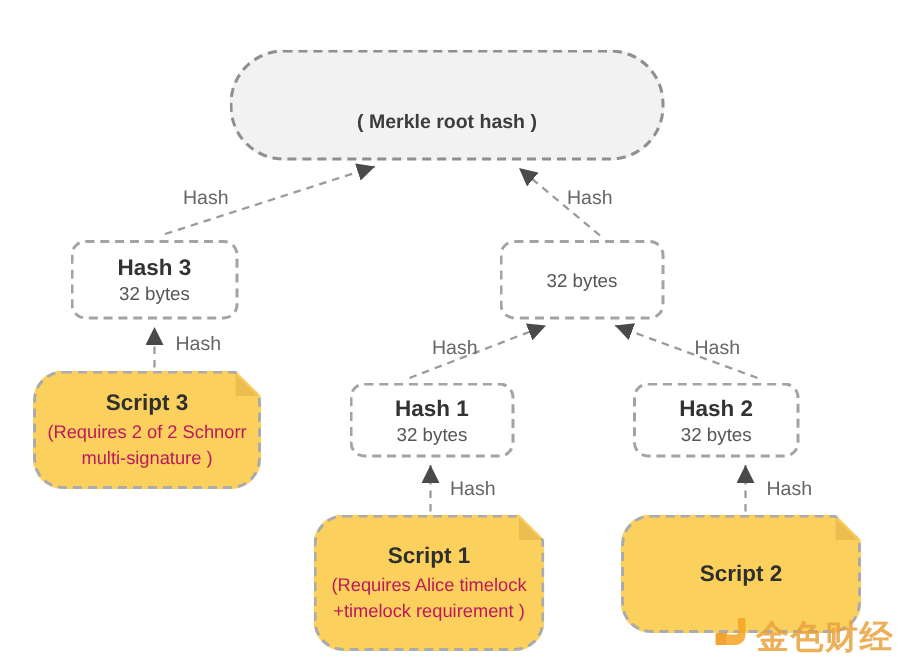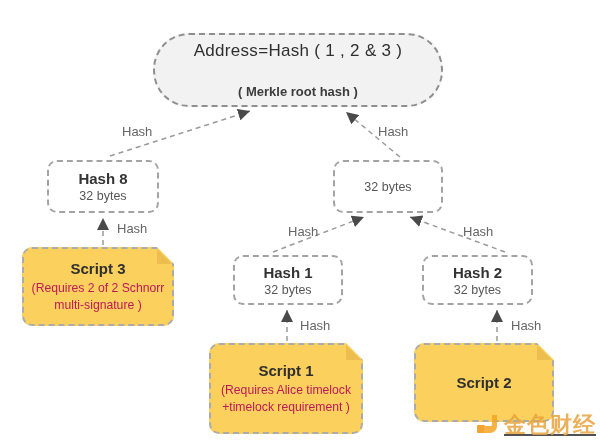--- a/index.html
+++ b/index.html
@@ -18,45 +18,44 @@
   .hash-box{
     background:#ffffff;border:2px dashed #a3a3a3;border-radius:10px;gap:2px;
   }
   .hash3{left:47px;top:160px;width:112px;height:53px;}
   .hash12{left:333px;top:160px;width:110px;height:53px;}
   .hash1{left:233px;top:255px;width:110px;height:50px;}
   .hash2{left:422px;top:255px;width:111px;height:50px;}
   .hash-title{font-size:15px;font-weight:700;color:#333;}
   .hash-sub{font-size:12.5px;color:#565656;}
   .script-box{
-    background:#fbd05c;border:2px dashed #ababab;border-radius:10px;gap:3px;
+    background:#fbd05c;border:2px dashed #ababab;border-radius:20px;gap:3px;
     clip-path:polygon(0 0, calc(100% - 17px) 0, 100% 17px, 100% 100%, 0 100%);
     padding:2px 3px;
   }
   .script3{left:22px;top:247px;width:152px;height:79px;}
   .script1{left:209px;top:343px;width:154px;height:91px;}
-  .script2{left:414px;top:343px;width:140px;height:79px;}
+  .script2{left:414px;top:343px;width:160px;height:79px;}
   .script-title{font-size:15px;font-weight:700;color:#2f2f2f;}
   .script-body{font-size:12.2px;line-height:1.35;color:#be185d;}
   .fold{
     position:absolute;top:0;right:0;width:0;height:0;
     border-bottom:15px solid #ecbd4f;border-right:15px solid transparent;
   }
   .edge-label{position:absolute;font-size:13px;color:#666;white-space:nowrap;}
   .lbl-h3-root{left:122px;top:124px;}
   .lbl-h12-root{left:378px;top:124px;}
   .lbl-h1-h12{left:288px;top:224px;}
   .lbl-h2-h12{left:463px;top:224px;}
   .lbl-s3-h3{left:117px;top:221px;}
   .lbl-s1-h1{left:300px;top:318px;}
   .lbl-s2-h2{left:511px;top:318px;}
   .watermark{
-    position:absolute;right:4px;bottom:2px;display:flex;align-items:center;gap:4px;
+    position:absolute;right:4px;bottom:2px;display:flex;gap:4px;
     opacity:.85;
-    text-decoration:underline;
   }
   .watermark-text{
     font-size:22px;font-weight:700;color:#e8a33d;letter-spacing:1px;
   }
 </style>
 </head>
 <body>
 
 <div class="stage">
 
@@ -71,26 +70,25 @@
       <line x1="400" y1="157" x2="346" y2="112" marker-end="url(#arr)"></line>
       <line x1="273" y1="252" x2="364" y2="217" marker-end="url(#arr)"></line>
       <line x1="505" y1="252" x2="410" y2="217" marker-end="url(#arr)"></line>
       <line x1="103" y1="245" x2="103" y2="218" marker-end="url(#arr)"></line>
       <line x1="287" y1="341" x2="287" y2="310" marker-end="url(#arr)"></line>
       <line x1="497" y1="341" x2="497" y2="310" marker-end="url(#arr)"></line>
     </g>
   </svg>
 
   <div class="node root-box">
-    <div class="root-title">Address=Hash ( 1 , 2 &amp; 3 )</div>
     <div class="root-sub">( Merkle root hash )</div>
   </div>
 
   <div class="node hash-box hash3">
-    <div class="hash-title">Hash 8</div>
+    <div class="hash-title">Hash 3</div>
     <div class="hash-sub">32 bytes</div>
   </div>
 
   <div class="node hash-box hash12">
     <div class="hash-sub">32 bytes</div>
   </div>
 
   <div class="node hash-box hash1">
     <div class="hash-title">Hash 1</div>
     <div class="hash-sub">32 bytes</div>

